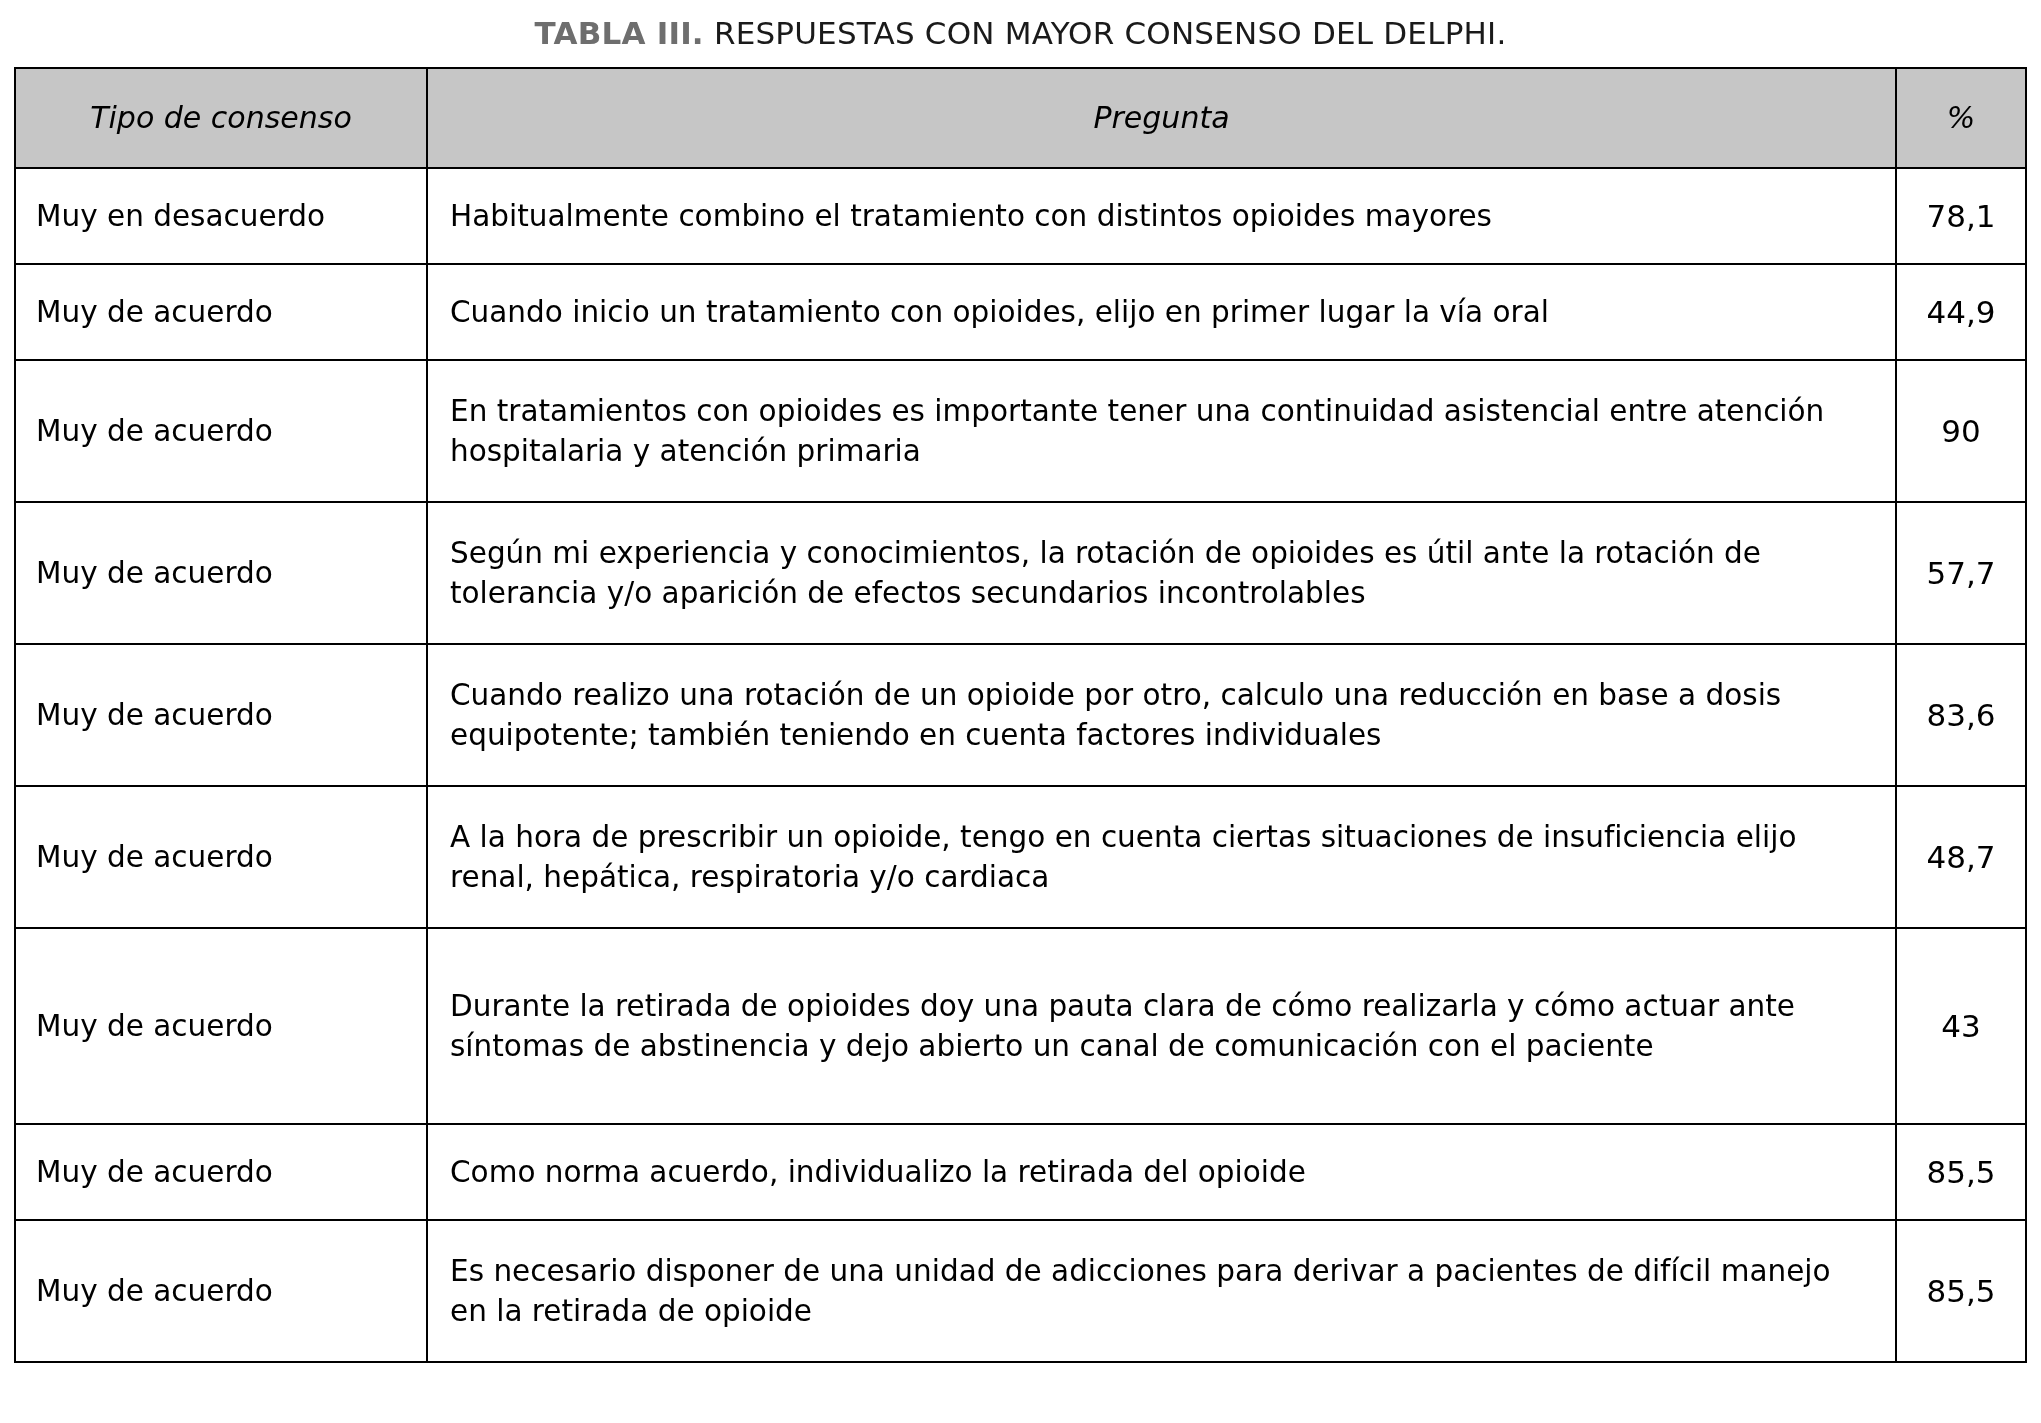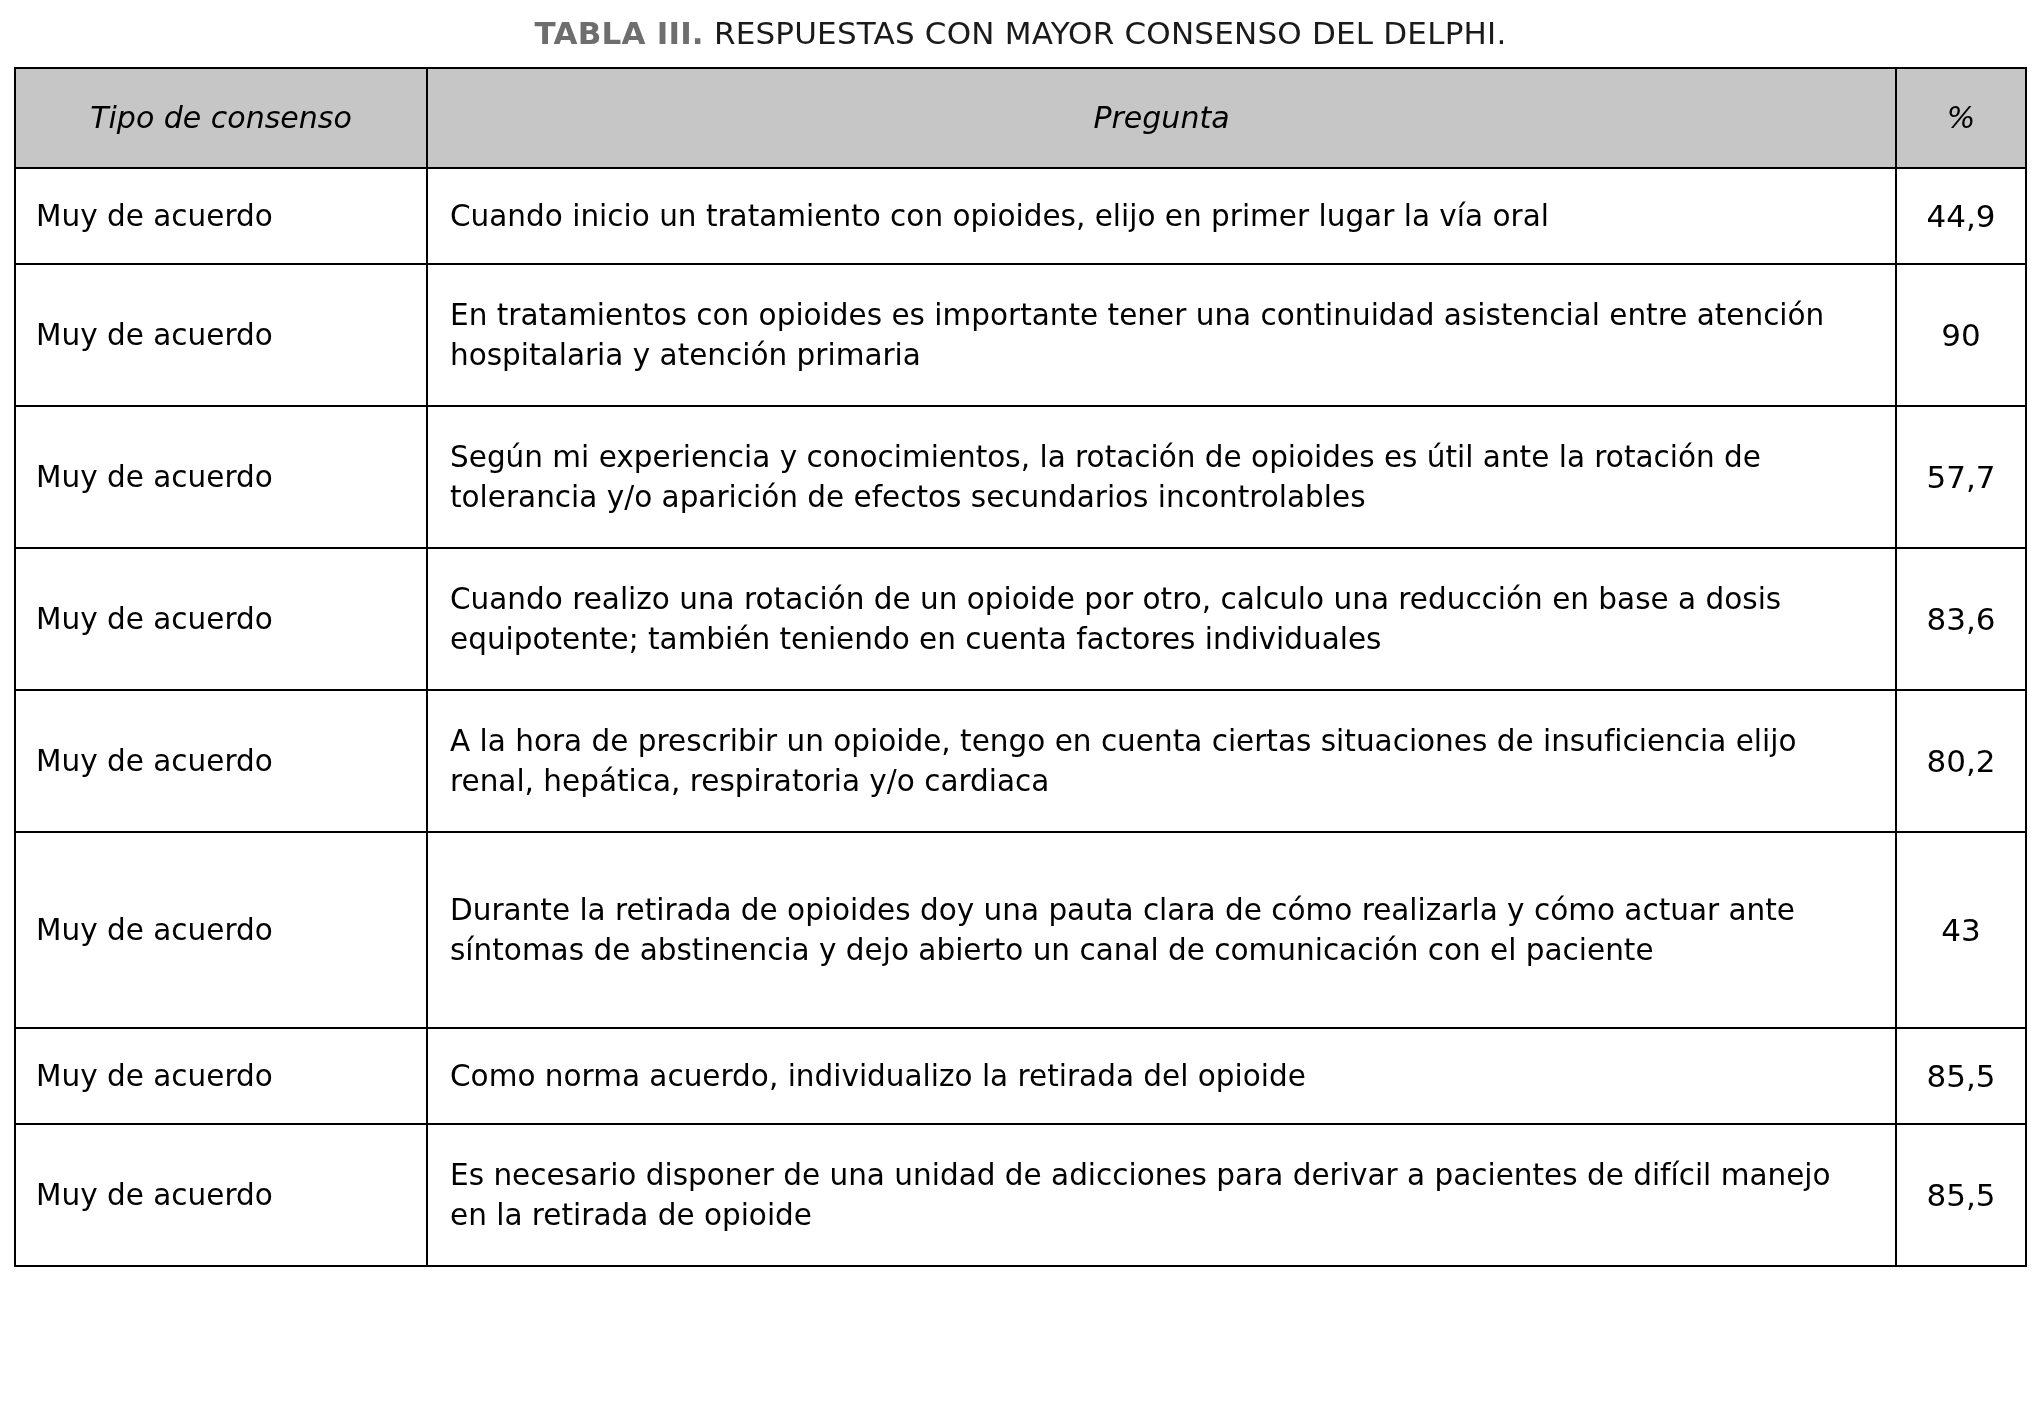--- a/index.html
+++ b/index.html
@@ -93,20 +93,25 @@
     </colgroup>
     <thead>
       <tr>
         <th>Tipo de consenso</th>
         <th>Pregunta</th>
         <th>%</th>
       </tr>
     </thead>
     <tbody id="table-body">
         <tr class="short">
+          <td class="consenso">Muy en desacuerdo</td>
+          <td class="pregunta">Habitualmente combino el tratamiento con distintos opioides mayores</td>
+          <td class="pct">78,1</td>
+        </tr>
+        <tr class="short">
           <td class="consenso">Muy de acuerdo</td>
           <td class="pregunta">Cuando inicio un tratamiento con opioides, elijo en primer lugar la vía oral</td>
           <td class="pct">44,9</td>
         </tr>
         <tr class="two-line">
           <td class="consenso">Muy de acuerdo</td>
           <td class="pregunta">En tratamientos con opioides es importante tener una continuidad asistencial entre atención hospitalaria y atención primaria</td>
           <td class="pct">90</td>
         </tr>
         <tr class="two-line">
@@ -115,21 +120,21 @@
           <td class="pct">57,7</td>
         </tr>
         <tr class="two-line">
           <td class="consenso">Muy de acuerdo</td>
           <td class="pregunta">Cuando realizo una rotación de un opioide por otro, calculo una reducción en base a dosis equipotente; también teniendo en cuenta factores individuales</td>
           <td class="pct">83,6</td>
         </tr>
         <tr class="two-line">
           <td class="consenso">Muy de acuerdo</td>
           <td class="pregunta">A la hora de prescribir un opioide, tengo en cuenta ciertas situaciones de insuficiencia elijo renal, hepática, respiratoria y/o cardiaca</td>
-          <td class="pct">80,2</td>
+          <td class="pct">48,7</td>
         </tr>
         <tr class="three-line">
           <td class="consenso">Muy de acuerdo</td>
           <td class="pregunta">Durante la retirada de opioides doy una pauta clara de cómo realizarla y cómo actuar ante síntomas de abstinencia y dejo abierto un canal de comunicación con el paciente</td>
           <td class="pct">43</td>
         </tr>
         <tr class="short">
           <td class="consenso">Muy de acuerdo</td>
           <td class="pregunta">Como norma acuerdo, individualizo la retirada del opioide</td>
           <td class="pct">85,5</td>

